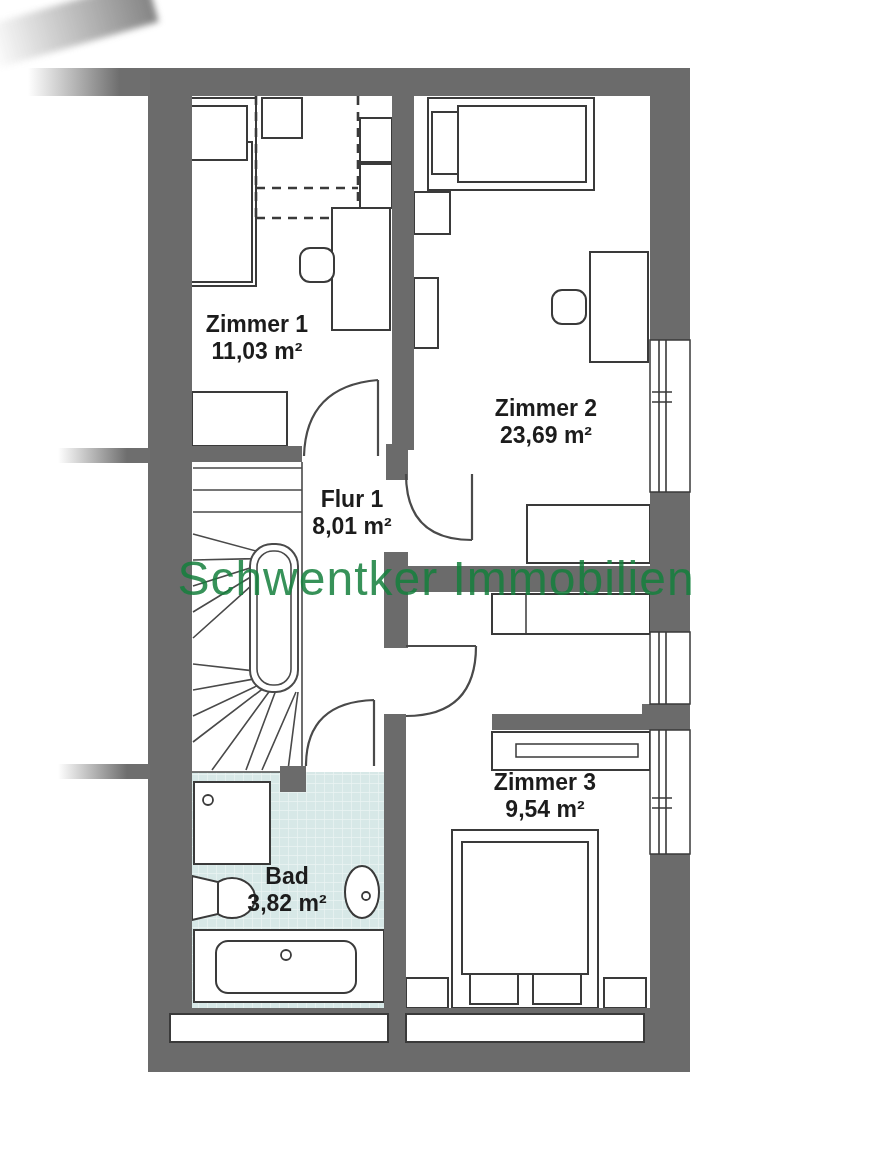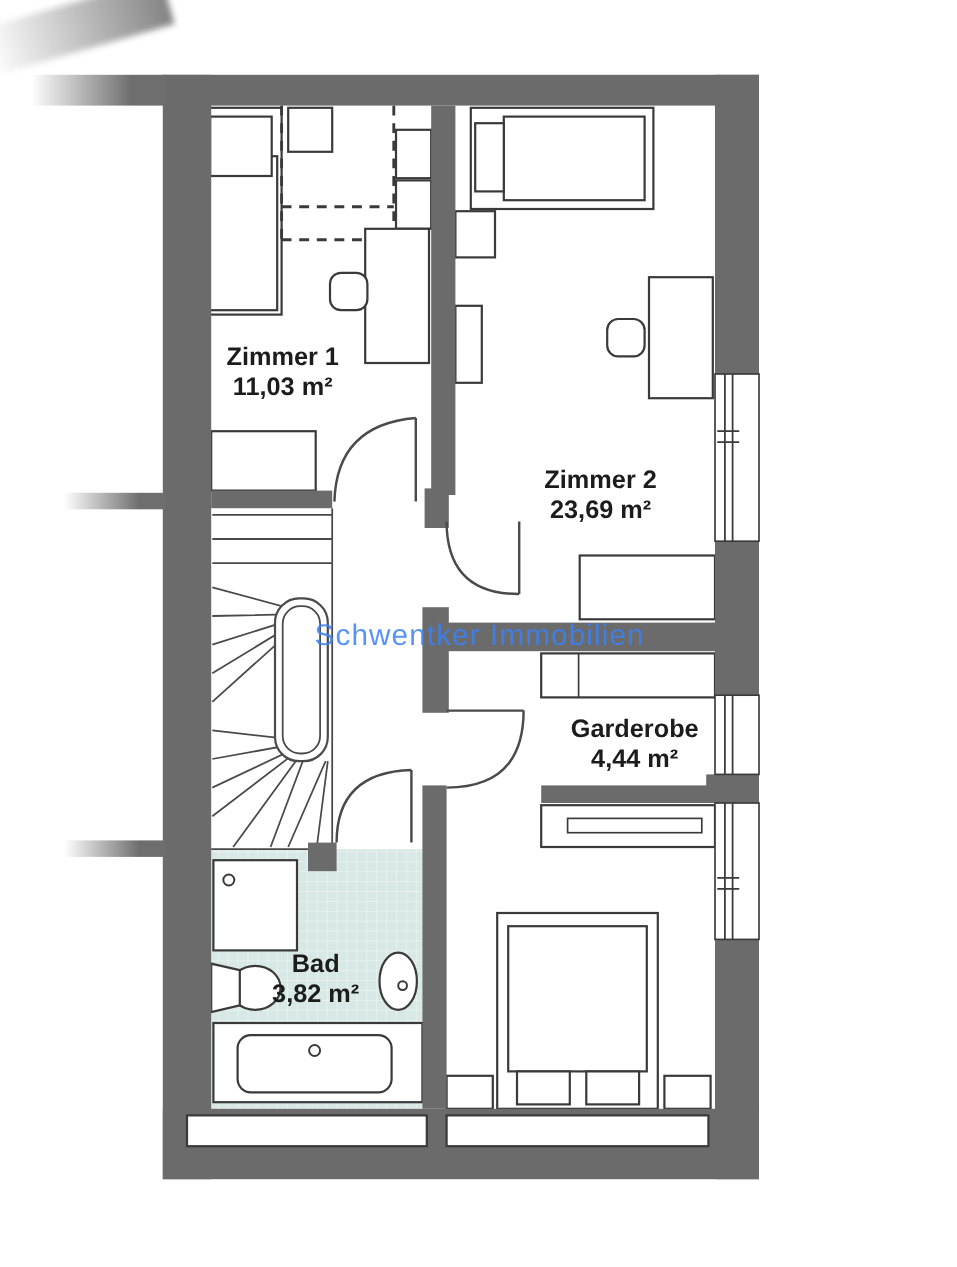--- a/index.html
+++ b/index.html
@@ -7,21 +7,21 @@
     position:relative;width:870px;height:1152px;background:#ffffff;overflow:hidden;
     font-family:"Liberation Sans",sans-serif;
   }
   #plan-svg{position:absolute;left:0;top:0;z-index:1;}
   .room-label{
     position:absolute;z-index:3;text-align:center;transform:translateX(-50%);
     font-weight:700;font-size:23px;line-height:27px;color:#1c1c1c;white-space:nowrap;
   }
   .watermark{
     position:absolute;z-index:4;left:436px;top:578px;transform:translate(-50%,-50%);
-    font-size:27px;font-weight:400;letter-spacing:1px;color:#3b82f6;opacity:.85;
+    font-size:48px;font-weight:400;letter-spacing:1px;color:#15803d;opacity:.85;
     white-space:nowrap;
   }
   .stub{position:absolute;z-index:2;background:linear-gradient(to left,#6e6e6e 25%,rgba(110,110,110,0));}
   .stub-top{left:28px;top:68px;width:122px;height:28px;}
   .stub-mid{left:58px;top:448px;width:92px;height:15px;}
   .stub-low{left:58px;top:764px;width:92px;height:15px;}
   .corner-smudge{
     position:absolute;z-index:0;left:-14px;top:2px;width:170px;height:44px;
     background:linear-gradient(to left,rgba(110,110,110,.85),rgba(110,110,110,0));
     transform:rotate(-16deg);filter:blur(3px);
@@ -160,27 +160,31 @@
   </svg>
 
   <div class="stub stub-top"></div>
   <div class="stub stub-mid"></div>
   <div class="stub stub-low"></div>
 
   <div class="room-label" style="left:257px;top:311px;">
     <div>Zimmer 1</div>
     <div>11,03 m²</div>
   </div>
-  <div class="room-label" style="left:546px;top:395px;margin-top:28px;">
+  <div class="room-label" style="left:546px;top:395px;">
     <div>Zimmer 2</div>
     <div>23,69 m²</div>
   </div>
-  <div class="room-label" style="left:577px;top:649px;">
-    <div>Garderobe</div>
-    <div>4,44 m²</div>
+  <div class="room-label" style="left:352px;top:486px;">
+    <div>Flur 1</div>
+    <div>8,01 m²</div>
+  </div>
+  <div class="room-label" style="left:545px;top:769px;">
+    <div>Zimmer 3</div>
+    <div>9,54 m²</div>
   </div>
   <div class="room-label" style="left:287px;top:863px;">
     <div>Bad</div>
     <div>3,82 m²</div>
   </div>
 
   <div class="watermark">Schwentker Immobilien</div>
 
 </div>
 

